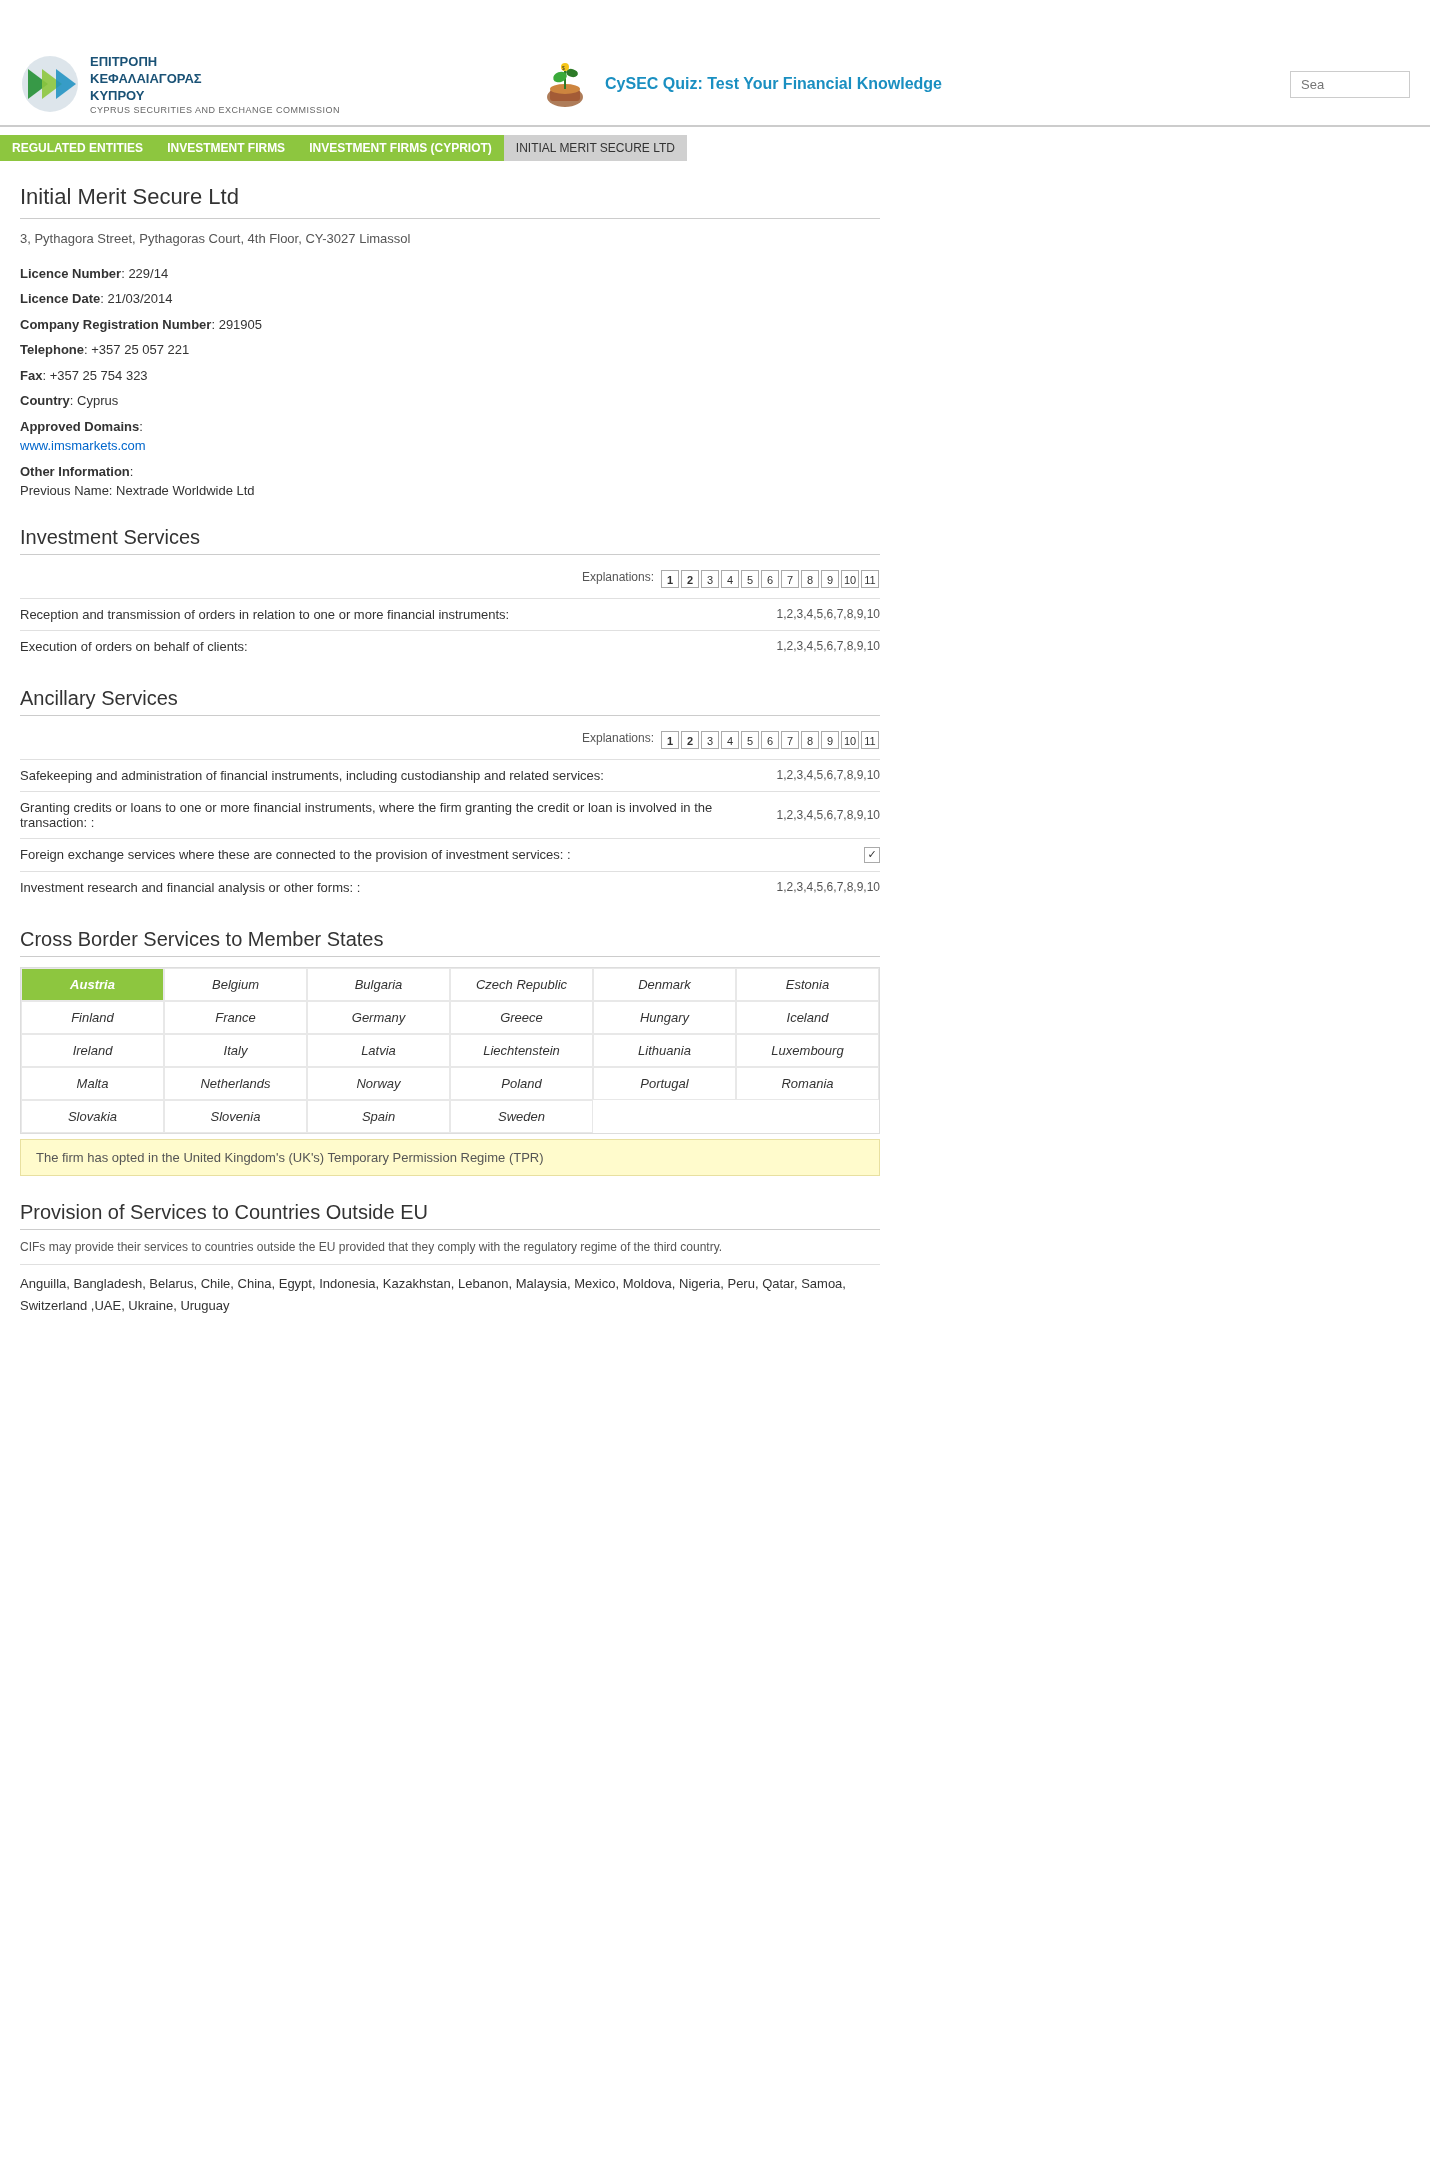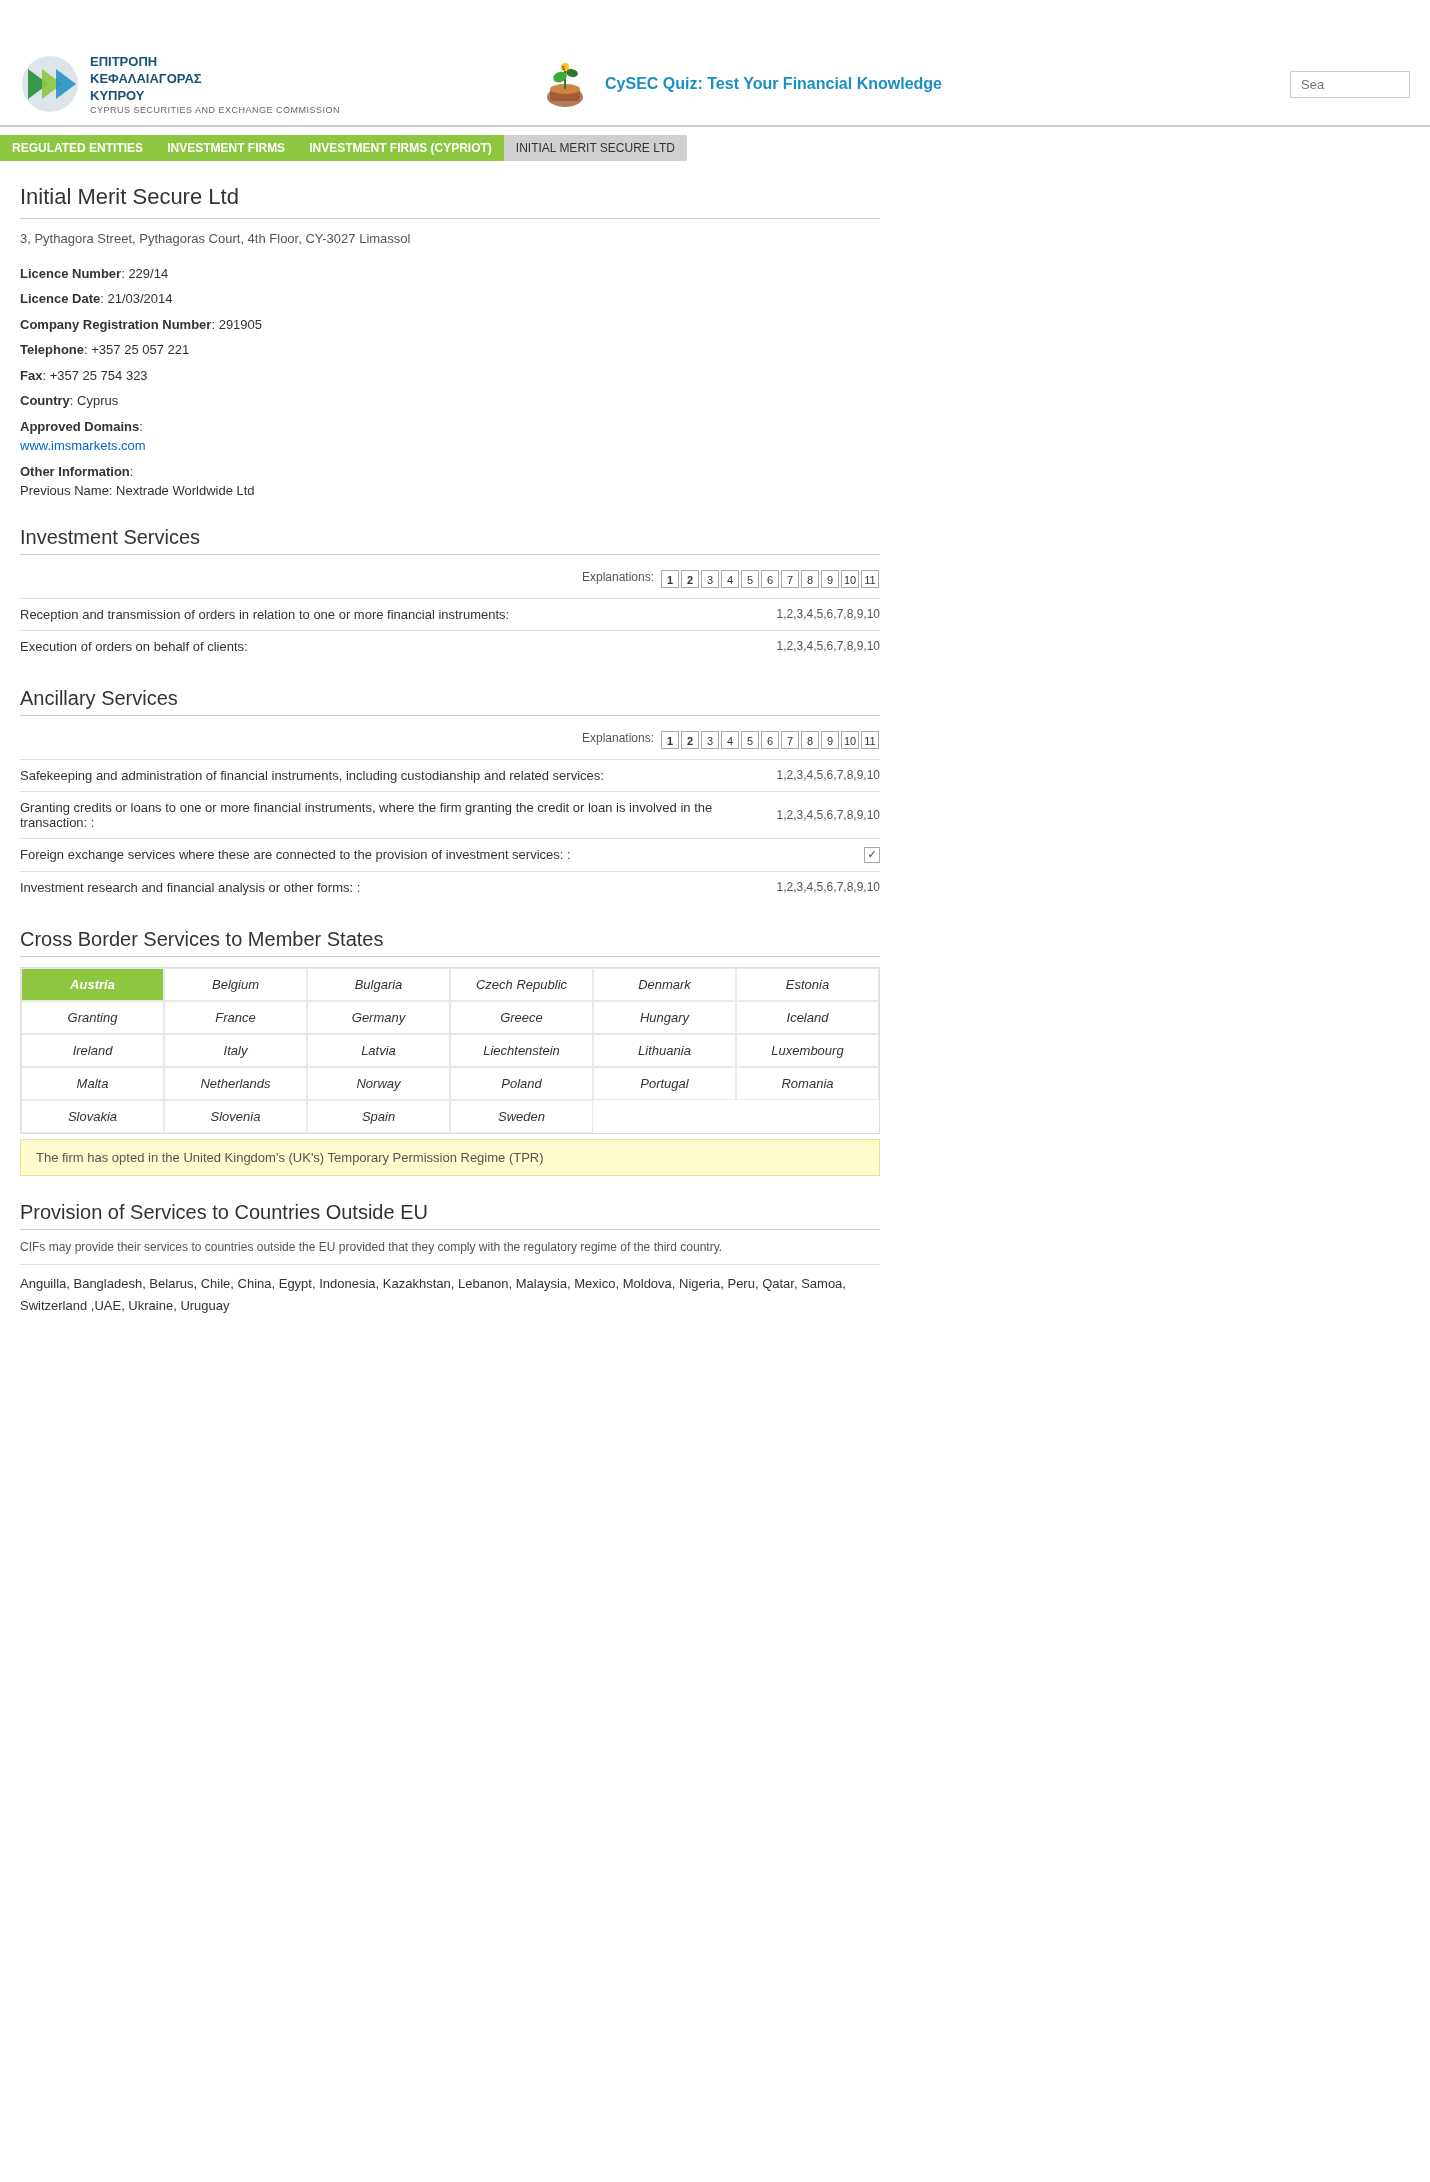--- a/index.html
+++ b/index.html
@@ -378,21 +378,21 @@
 
   <h2 class="section-title">Cross Border Services to Member States</h2>
 
   <div class="countries-grid" id="countries-grid">
       <div class="country-cell active">Austria</div>
       <div class="country-cell">Belgium</div>
       <div class="country-cell">Bulgaria</div>
       <div class="country-cell">Czech Republic</div>
       <div class="country-cell">Denmark</div>
       <div class="country-cell">Estonia</div>
-      <div class="country-cell">Granting</div>
+      <div class="country-cell">Finland</div>
       <div class="country-cell">France</div>
       <div class="country-cell">Germany</div>
       <div class="country-cell">Greece</div>
       <div class="country-cell">Hungary</div>
       <div class="country-cell">Iceland</div>
       <div class="country-cell">Ireland</div>
       <div class="country-cell">Italy</div>
       <div class="country-cell">Latvia</div>
       <div class="country-cell">Liechtenstein</div>
       <div class="country-cell">Lithuania</div>

